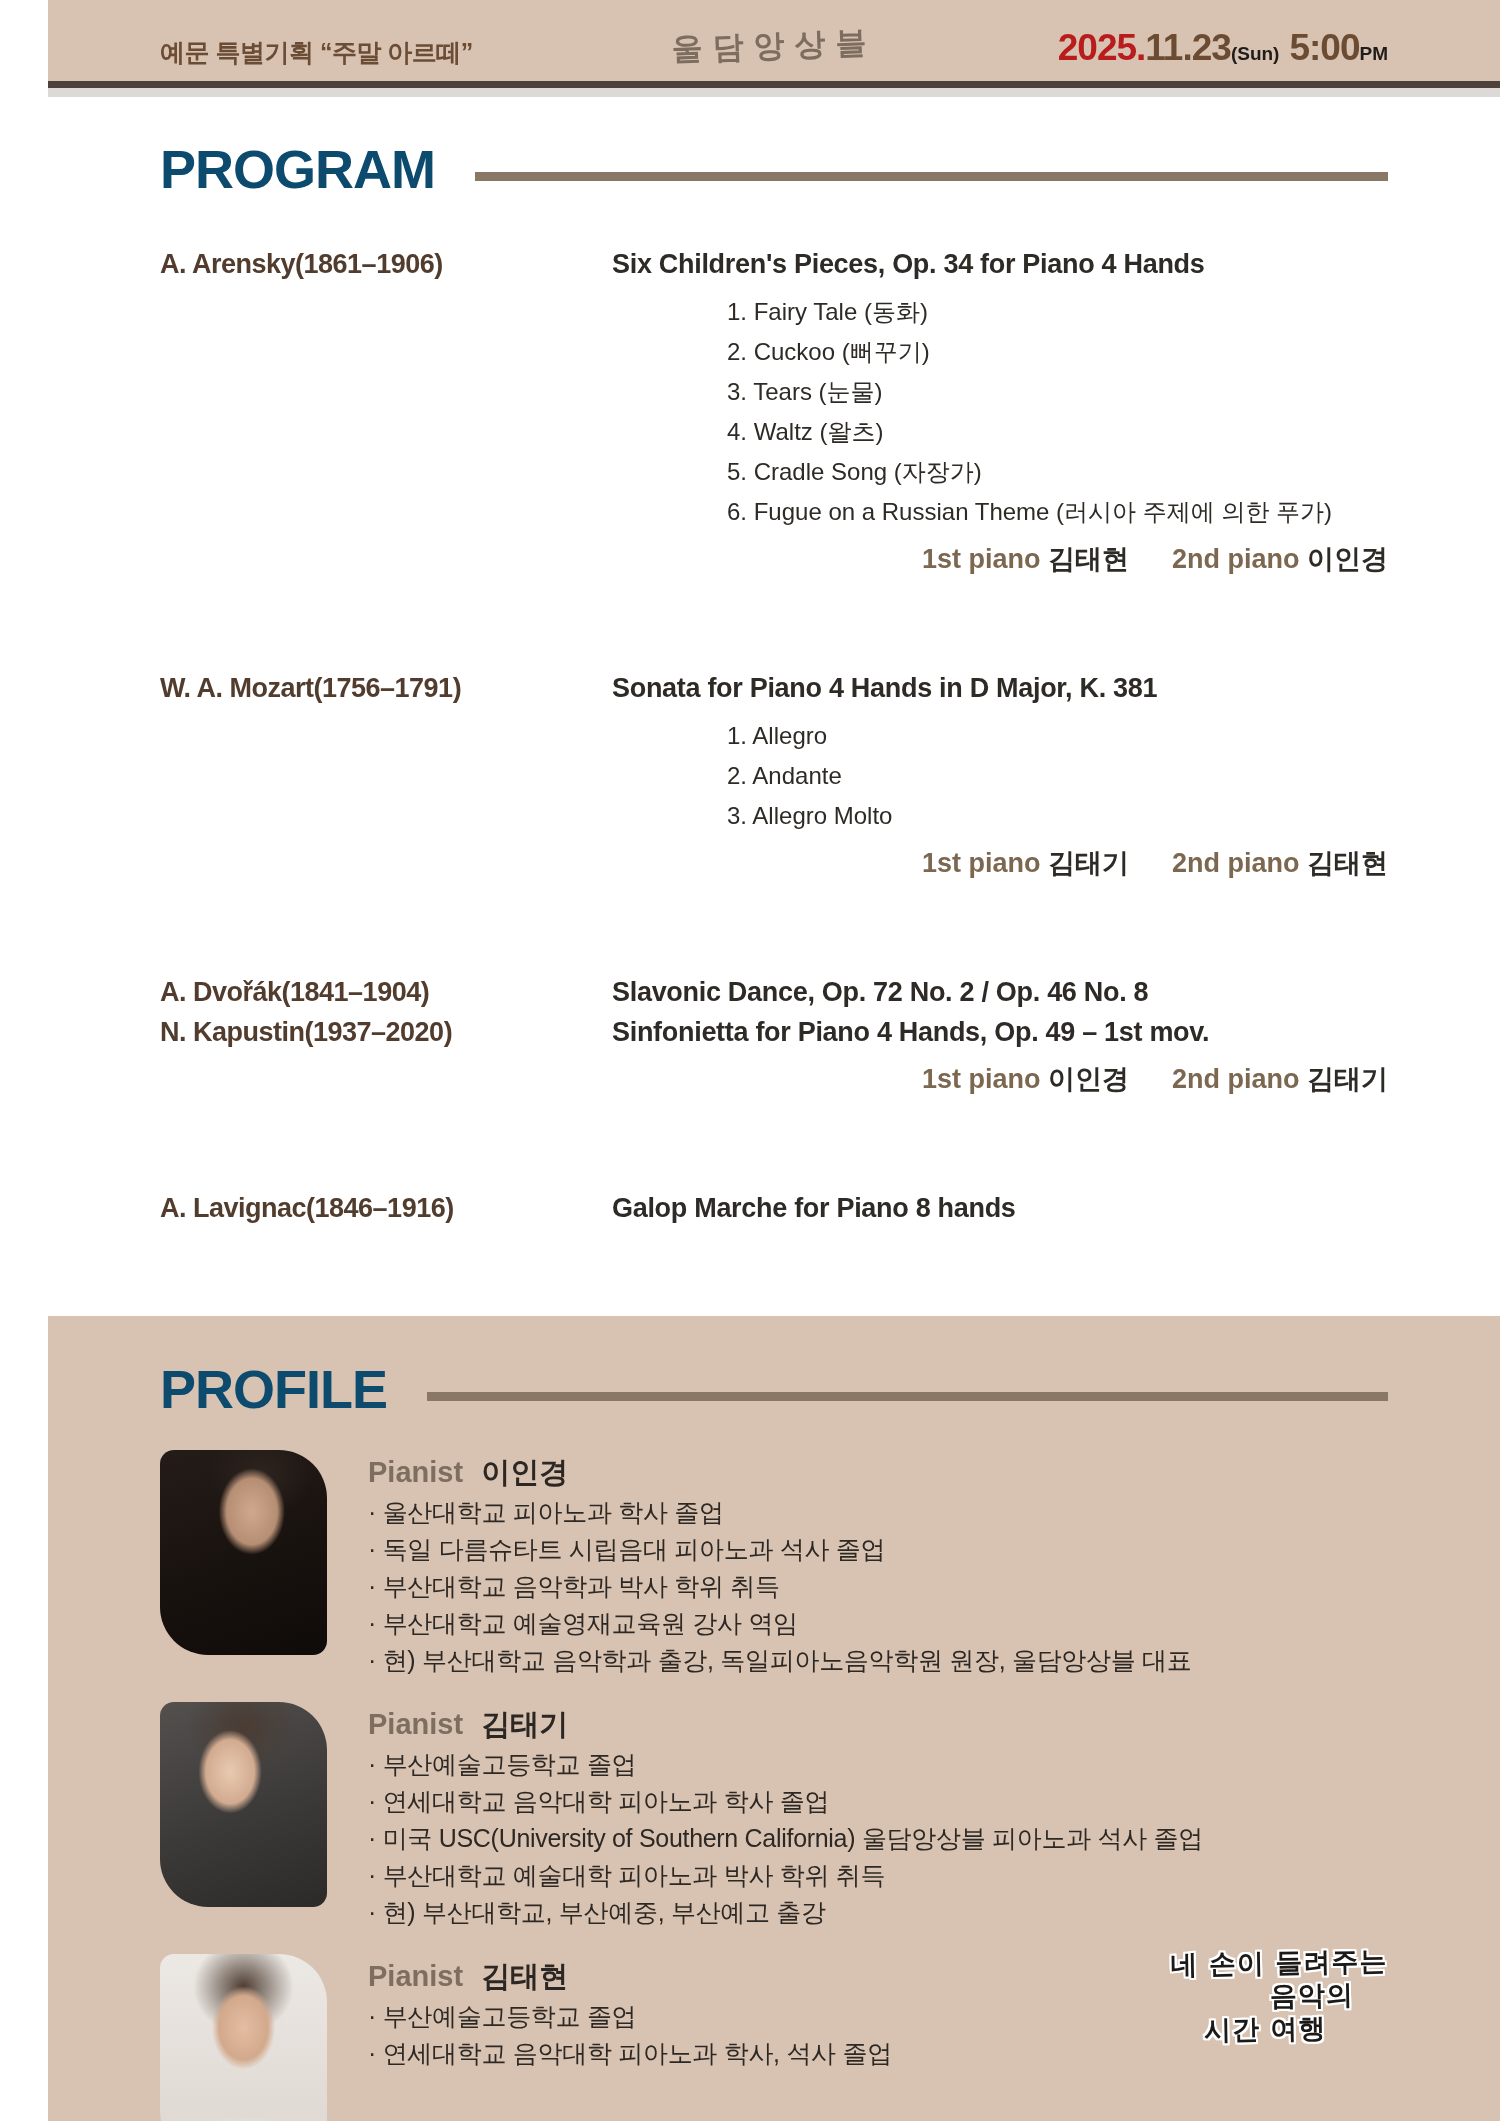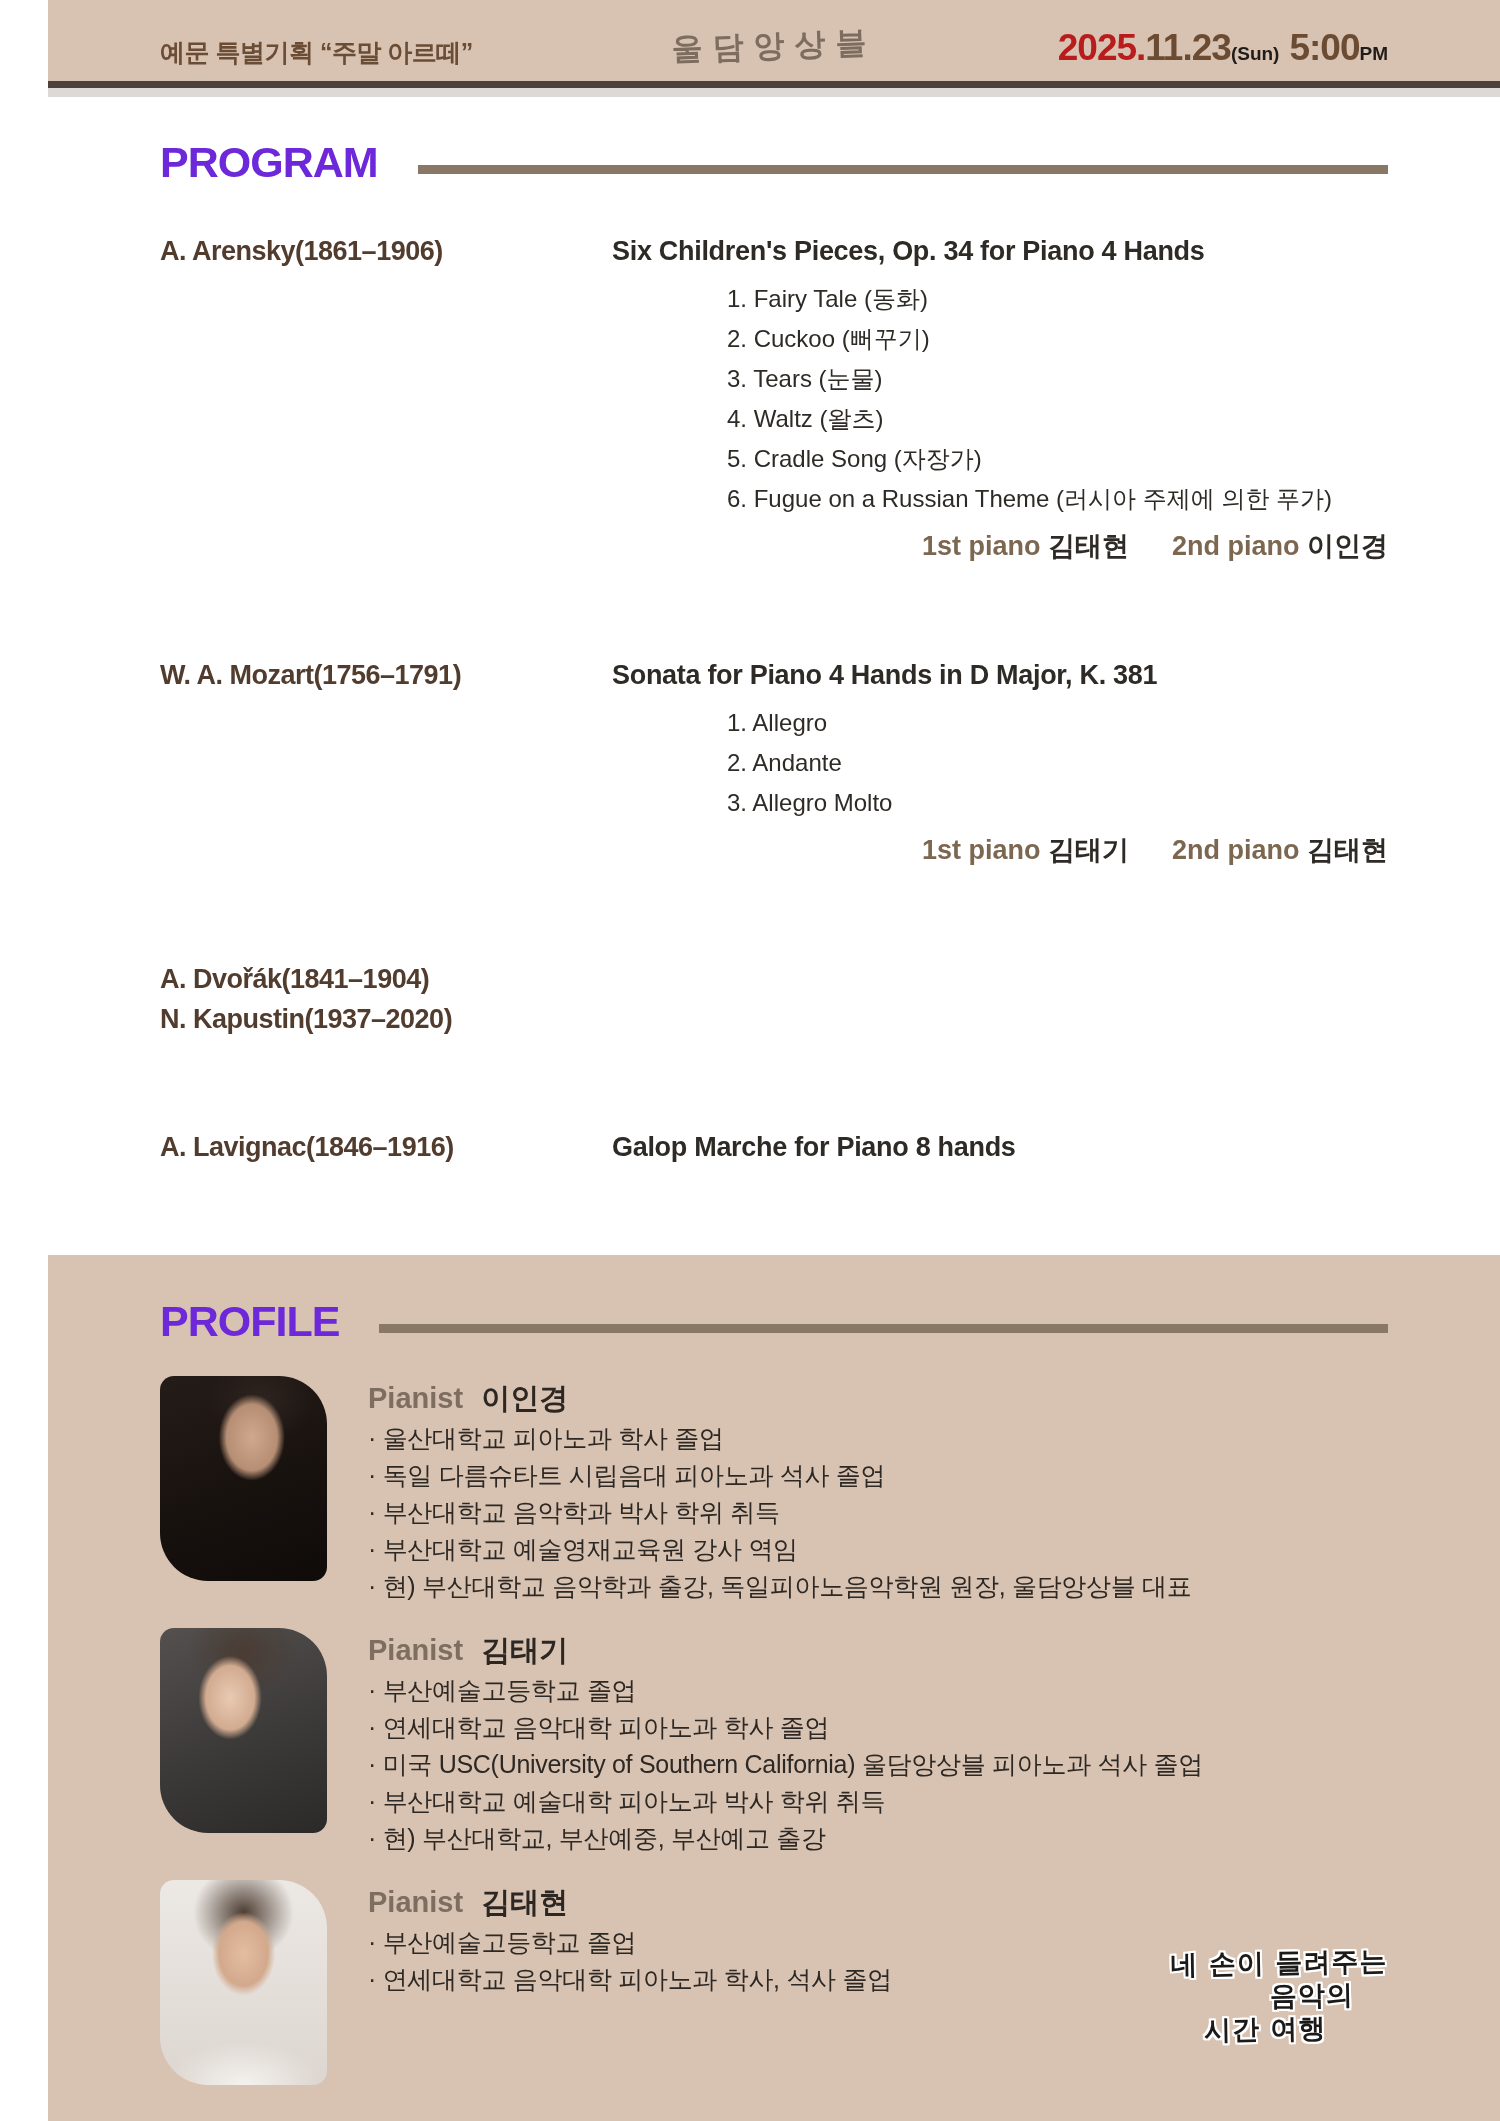--- a/index.html
+++ b/index.html
@@ -25,21 +25,21 @@
   }
   .date-block { display:flex; align-items:baseline; white-space:nowrap; }
   .d-big { font-size:37px; font-weight:bold; letter-spacing:-1px; }
   .d-dark { color:#b91c1c; }
   .d-brown { color:#6b4c33; }
   .d-small { font-size:19px; font-weight:bold; color:#201c19; }
   .d-space { width:10px; }
   
   .section-head { display:flex; align-items:center; padding:0 112px; }
   .section-title {
-    font-size:43px; font-weight:600; color:#6d28d9; letter-spacing:-1px; flex:none;text-align:right;
+    font-size:54px; font-weight:600; color:#0c4a6e; letter-spacing:-1px; flex:none;text-align:right;
   }
   .section-rule { flex:1; height:9px; background:#8a7867; margin-left:40px; margin-top:14px; }
   
   .program { padding-top:50px; }
   .program-body { padding:44px 112px 0 112px; }
   .entry { display:flex; margin-bottom:88px; }
   .entry-left { width:452px; flex:none; }
   .composer { font-size:27px; font-weight:bold; color:#513c2e; line-height:40px; letter-spacing:-0.5px; }
   .entry-right { flex:1; }
   .work { font-size:27px; font-weight:600; color:#2e2a26; line-height:40px; letter-spacing:-0.3px; }
@@ -168,20 +168,33 @@
             </div>
           </div>
         </div>
       </div>
 
       <div class="entry">
         <div class="entry-left">
           <div class="composer">A. Dvořák(1841–1904)</div>
           <div class="composer">N. Kapustin(1937–2020)</div>
         </div>
+        <div class="entry-right">
+          <div class="work">Slavonic Dance, Op. 72 No. 2 / Op. 46 No. 8</div>
+          <div class="work">Sinfonietta for Piano 4 Hands, Op. 49 – 1st mov.</div>
+          <div class="performers">
+            <div class="performers-line">
+              <span class="p-label">1st piano</span>
+              <span class="p-name">이인경</span>
+              <span class="p-gap"></span>
+              <span class="p-label">2nd piano</span>
+              <span class="p-name">김태기</span>
+            </div>
+          </div>
+        </div>
       </div>
 
       <div class="entry">
         <div class="entry-left">
           <div class="composer">A. Lavignac(1846–1916)</div>
         </div>
         <div class="entry-right">
           <div class="work">Galop Marche for Piano 8 hands</div>
         </div>
       </div>

